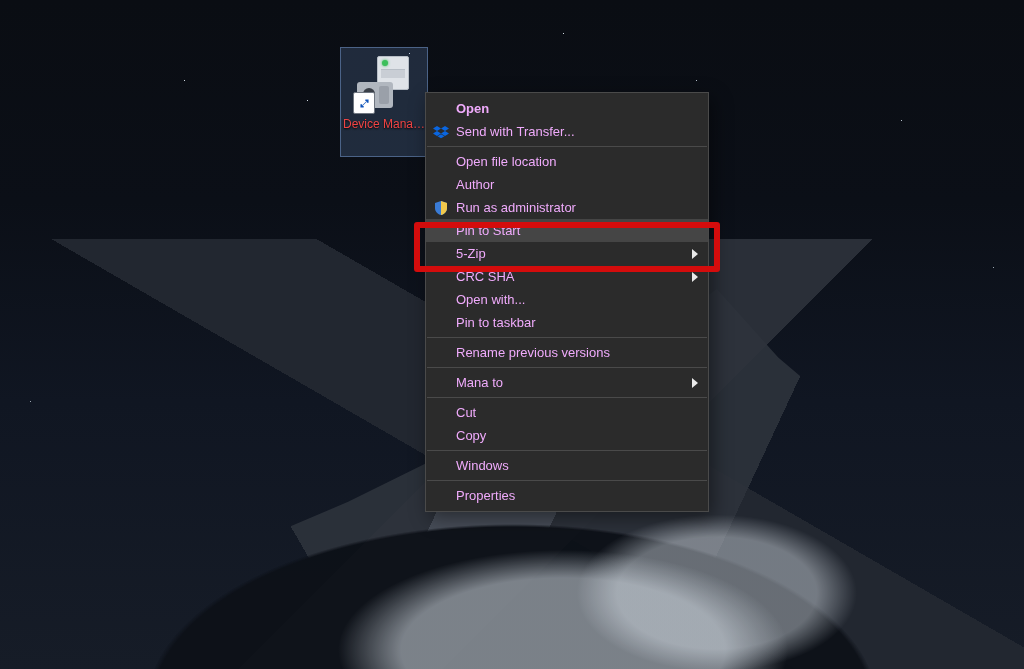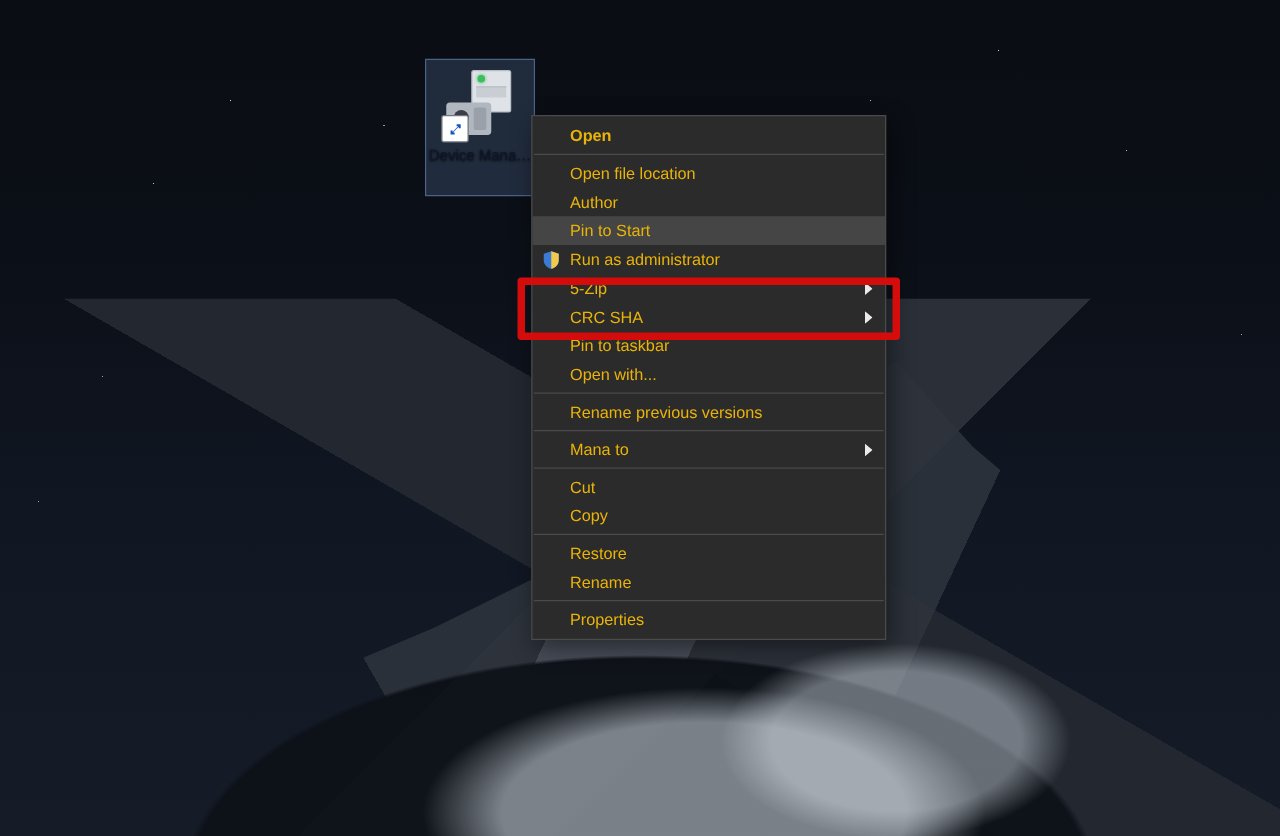--- a/index.html
+++ b/index.html
@@ -48,21 +48,21 @@
         radial-gradient(900px 400px at 55% 95%, rgba(210,218,226,0.55) 0 18%, transparent 25%),
         radial-gradient(500px 280px at 70% 80%, rgba(210,218,226,0.45) 0 20%, transparent 28%);
       clip-path: polygon(0% 100%, 0% 90%, 10% 82%, 20% 73%, 30% 60%, 38% 48%, 50% 34%, 58% 22%, 62% 26%, 70% 14%, 78% 30%, 86% 44%, 100% 72%, 100% 100%);
       mix-blend-mode: screen;
       pointer-events:none;
     }
 
     
     .shortcut {
       position:absolute; left:341px; top:48px; width:86px; height:108px;
-      text-align:center; color:#0f172a; font-size:12px;
+      text-align:center; color:#ef4444; font-size:12px;
       background: rgba(120,160,220,0.20); outline:1px solid rgba(130,170,230,0.55);
     }
     .shortcut .glyph { width:62px; height:62px; margin:4px auto 2px; position:relative; }
     .pc-body   { position:absolute; right:6px; top:4px;  width:30px; height:32px; background:#dfe3e8; border:1px solid #b7bec6; border-radius:2px; }
     .pc-body:before { content:""; position:absolute; left:4px; top:3px; width:6px; height:6px; border-radius:50%; background:#3bbf5b; box-shadow:0 0 3px #3bbf5b; }
     .pc-body:after  { content:""; position:absolute; left:3px; top:12px; width:24px; height:8px; background:#c9ced5; border-top:1px solid #b7bec6; }
     .pc-camera { position:absolute; left:4px; bottom:6px; width:36px; height:26px; background:#b1b7bf; border-radius:3px; }
     .pc-camera:before{content:"";position:absolute;left:6px;top:6px;width:12px;height:12px;border-radius:50%;background:#3a3f47;}
     .pc-camera:after {content:"";position:absolute;right:4px;top:4px;width:10px;height:18px;background:#9aa0a9;border-radius:2px;}
     .arrow-overlay{
@@ -73,21 +73,21 @@
     .arrow-overlay svg{width:13px;height:13px;}
     .shortcut .label{
       display:block; line-height:14px; padding:1px 2px;
       text-shadow:0 1px 2px #000;
       white-space:nowrap; overflow:hidden;
     }
 
     
     .context-menu{
       position:absolute; left:425px; top:92px; width:282px;
-      background:#2b2b2b; color:#eab308; font-size:13px; border:1px solid #4a4a4a;
+      background:#2b2b2b; color:#f0abfc; font-size:13px; border:1px solid #4a4a4a;
       box-shadow:4px 6px 18px rgba(0,0,0,0.45);
       padding:4px 0;
     }
     .item{
       position:relative; display:flex; align-items:center;
       height:23px; padding:0 12px 0 30px; white-space:nowrap;
     }
     .item.bold{ font-weight:600; }
     .item:hover, .item.hover{ background:#454545; }
     .sep{ height:1px; margin:3px 1px; background:#4a4a4a; }
@@ -124,70 +124,84 @@
   </div>
   <span class="label">Device Mana…</span>
 </div>
 
 <div class="context-menu">
 
   <div class="item bold">
     <span>Open</span>
   </div>
 
+  <div class="item">
+    <span class="mi-icon">
+      <svg viewBox="0 0 16 16">
+          <g fill="#0a66e0">
+            <polygon points="4,2 8,4.5 4,7 0,4.5"></polygon>
+            <polygon points="12,2 16,4.5 12,7 8,4.5"></polygon>
+            <polygon points="4,7 8,9.5 4,12 0,9.5"></polygon>
+            <polygon points="12,7 16,9.5 12,12 8,9.5"></polygon>
+            <polygon points="8,10.3 11.5,12.2 8,14.2 4.5,12.2"></polygon>
+          </g>
+        </svg>
+    </span>
+    <span>Send with Transfer...</span>
+  </div>
 
   <div class="sep"></div>
 
   <div class="item">
     <span>Open file location</span>
   </div>
 
   <div class="item">
     <span>Author</span>
-  </div>
-
-  <div class="item hover">
-    <span>Pin to Start</span>
   </div>
 
   <div class="item">
     <span class="mi-icon">
       <svg viewBox="0 0 16 16">
           <path d="M8 1 L14 3 V8 C14 12 11 14.5 8 15 C5 14.5 2 12 2 8 V3 Z" fill="#3a7bd5"></path>
           <path d="M8 1 L14 3 V8 C14 12 11 14.5 8 15 V1 Z" fill="#f2c94c"></path>
         </svg>
     </span>
     <span>Run as administrator</span>
   </div>
 
+  <div class="item hover">
+    <span>Pin to Start</span>
+  </div>
+
   <div class="item">
     <span>5-Zip</span>
     <span class="submenu-arrow">
       <svg viewBox="0 0 6 10">
           <path d="M0 0 L6 5 L0 10 Z" fill="#eaeaea"></path>
         </svg>
     </span>
   </div>
 
   <div class="item">
     <span>CRC SHA</span>
     <span class="submenu-arrow">
       <svg viewBox="0 0 6 10">
           <path d="M0 0 L6 5 L0 10 Z" fill="#eaeaea"></path>
         </svg>
     </span>
   </div>
 
 
   <div class="item">
+    <span>Open with...</span>
+  </div>
+
+  <div class="item">
     <span>Pin to taskbar</span>
-  </div>
-
-  <div class="item">
-    <span>Open with...</span>
   </div>
 
   <div class="sep"></div>
 
   <div class="item">
     <span>Rename previous versions</span>
   </div>
 
   <div class="sep"></div>
 
@@ -207,26 +221,23 @@
   </div>
 
   <div class="item">
     <span>Copy</span>
   </div>
 
   <div class="sep"></div>
 
 
   <div class="item">
-    <span>Restore</span>
-  </div>
-
-  <div class="item">
-    <span>Rename</span>
-  </div>
+    <span>Windows</span>
+  </div>
+
 
   <div class="sep"></div>
 
   <div class="item">
     <span>Properties</span>
   </div>
 </div>
 
 <div class="highlight"></div>
 

